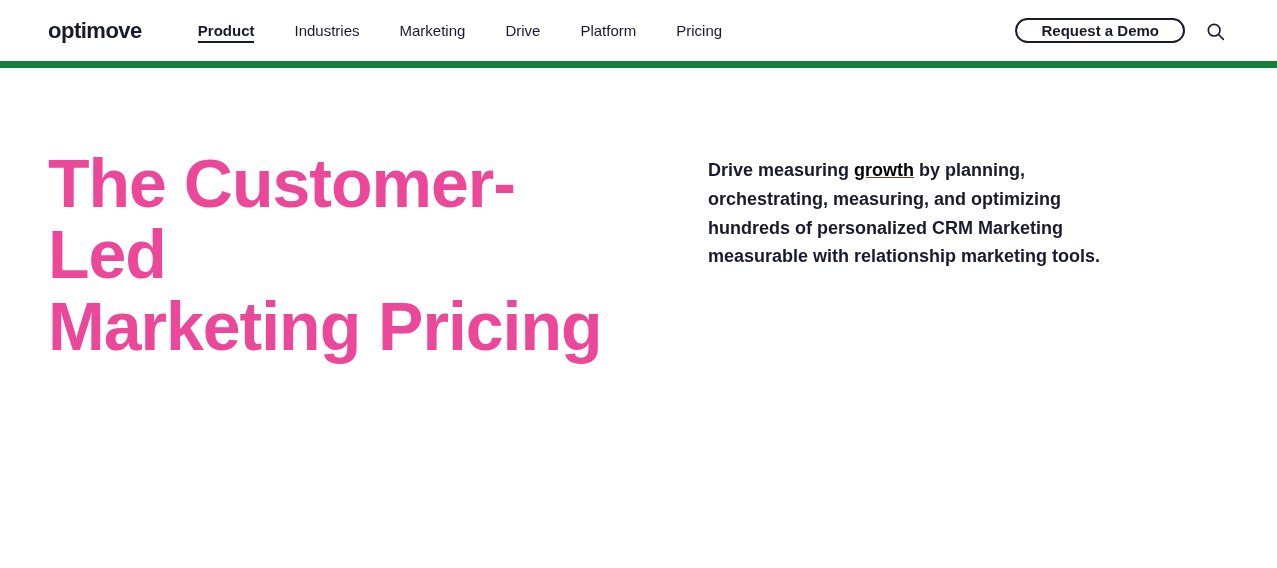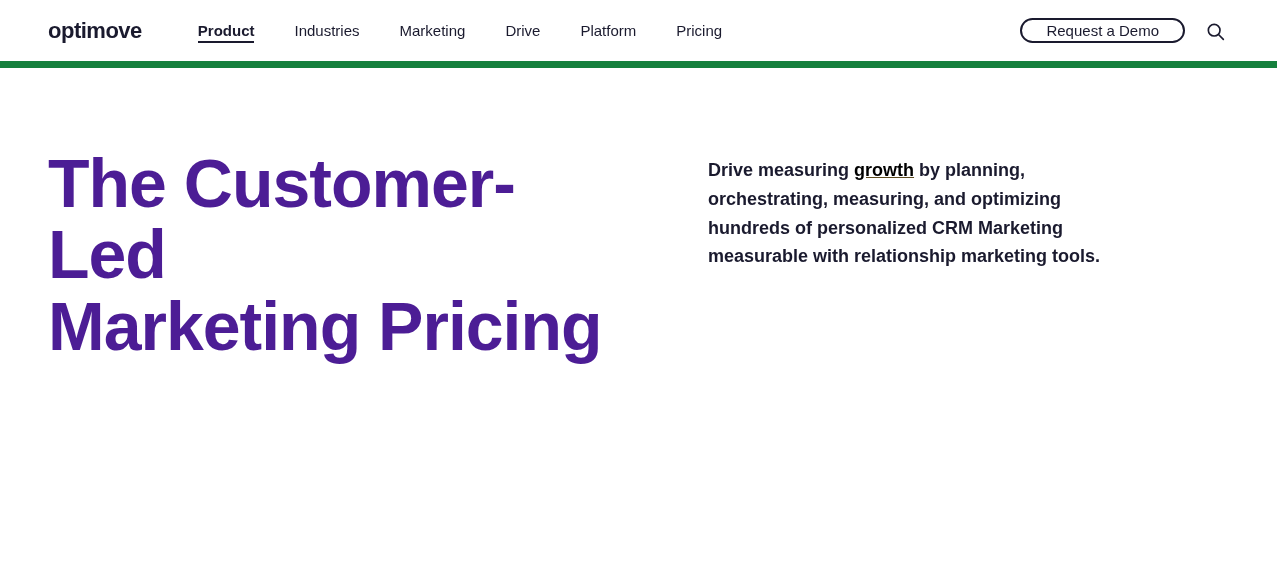--- a/index.html
+++ b/index.html
@@ -65,21 +65,21 @@
       display: flex;
       align-items: center;
       gap: 16px;
     }
 
     .request-demo-btn {
       border: 2px solid #1a1a2e;
       border-radius: 50px;
       padding: 2px 24px;
       font-size: 15px;
-      font-weight: 400;
+      font-weight: 700;
       color: #1a1a2e;
       background: transparent;
       cursor: pointer;
       white-space: nowrap;
     }
 
     .search-icon-btn {
       background: none;
       border: none;
       cursor: pointer;
@@ -108,21 +108,21 @@
     }
 
     .hero-left {
       flex: 0 0 auto;
       max-width: 580px;
     }
 
     .hero-title {
       font-size: 68px;
       font-weight: 800;
-      color: #4c1d95;
+      color: #ec4899;
       line-height: 1.05;
       letter-spacing: -1px;
     }
 
     .hero-right {
       flex: 0 0 auto;
       max-width: 440px;
       padding-top: 8px;
     }
 

